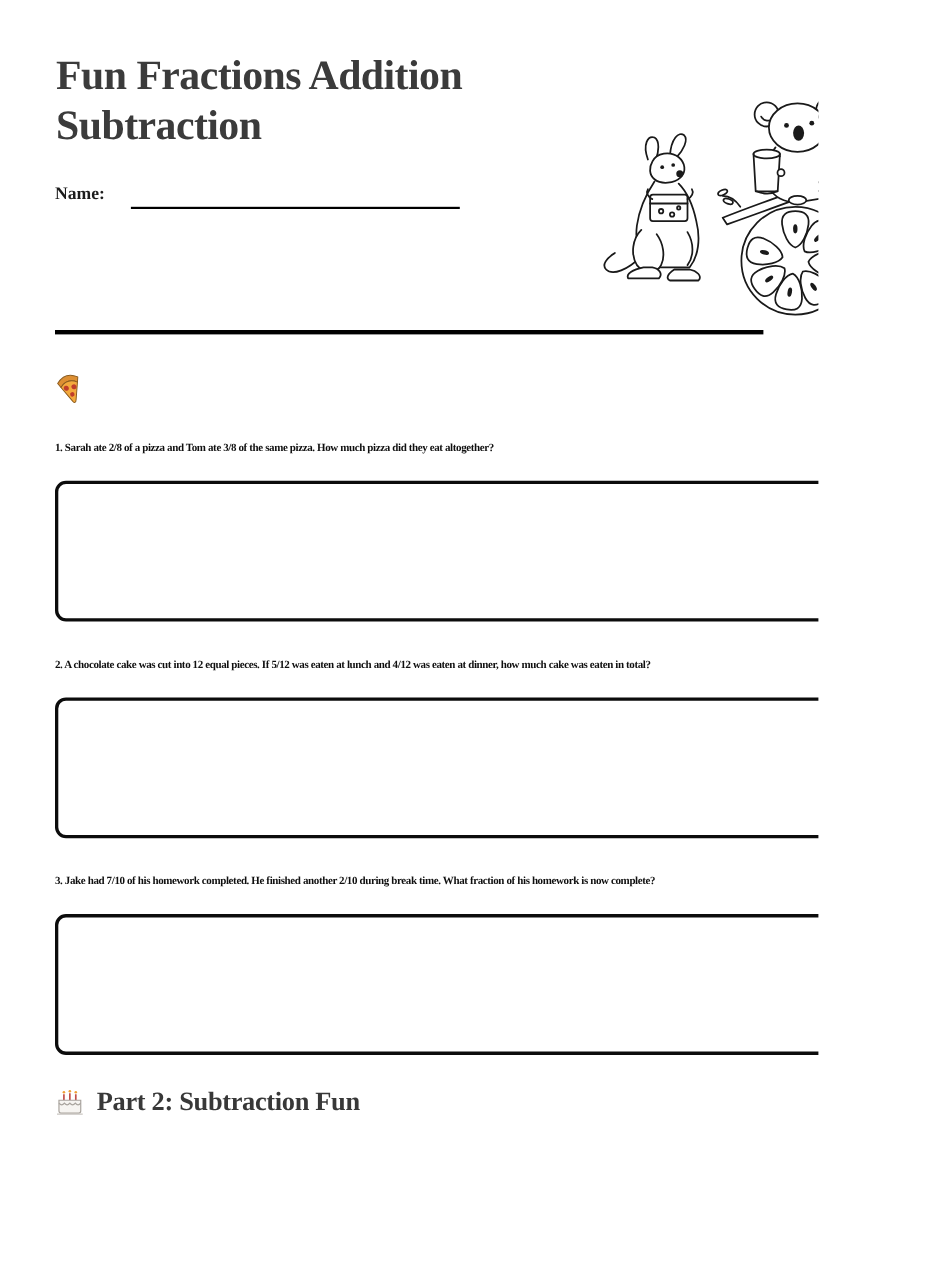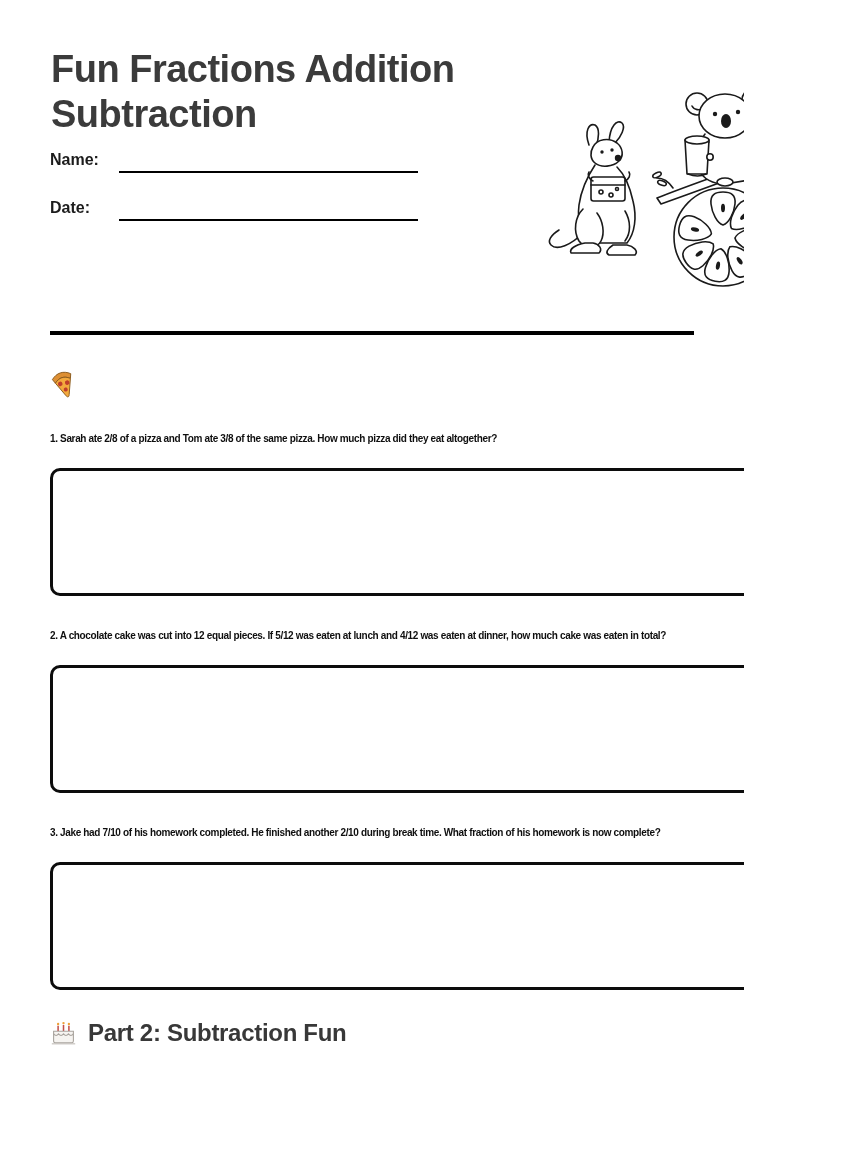--- a/index.html
+++ b/index.html
@@ -4,38 +4,38 @@
 <style>
   * { box-sizing: border-box; }
   html, body { margin: 0; padding: 0; background: #fff; }
   .page {
     position: relative;
     width: 744px;
     height: 1161px;
     background: #ffffff;
     padding: 0 50px;
     overflow: hidden;
-    font-family: Liberation Sans, sans-serif;
+    font-family: Liberation Serif, serif;
     color: #0f0f0f;
   }
   .page-title {
     margin: 47px 0 0 1px;
     max-width: 480px;
     font-size: 38px;
     line-height: 45px;
     font-weight: 700;
     letter-spacing: -0.5px;
     color: #3b3b3b;
   }
   .field-row {
     display: flex;
     align-items: flex-end;
     height: 24px;
   }
-  .field-row.name { margin-top: 12px; }
+  .field-row.name { margin-top: 29px; }
   .field-row.date { margin-top: 24px; }
   .field-label {
     width: 69px;
     font-size: 16px;
     font-weight: 700;
     color: #1c1c1c;
     padding-bottom: 4px;
   }
   .field-line {
     width: 299px;
@@ -93,24 +93,20 @@
 
 <div class="page">
 
   <h1 class="page-title">Fun Fractions Addition Subtraction</h1>
 
   <div class="field-row name">
     <span class="field-label">Name:</span>
     <span class="field-line"></span>
   </div>
 
-  <div class="field-row date">
-    <span class="field-label">Date:</span>
-    <span class="field-line"></span>
-  </div>
 
   <div class="illustration">
     <svg width="252" height="210" viewBox="0 0 252 210" fill="none" stroke="#1a1a1a" stroke-width="1.6" stroke-linecap="round" stroke-linejoin="round">
 
       <g transform="translate(4,45)">
         <path d="M34,108 C22,120 8,126 2,120 C-2,116 2,110 10,105" fill="#fff"></path>
         <path d="M40,20 C35,6 40,-2 46,0 C51,3 50,13 47,21" fill="#fff"></path>
         <path d="M60,17 C61,1 68,-6 73,-2 C77,2 72,12 66,18" fill="#fff"></path>
         <path d="M46,40 C38,52 32,66 30,80 C28,96 32,110 42,118 L78,118 C86,108 88,92 84,76 C81,62 76,50 68,42" fill="#fff"></path>
         <path d="M44,22 C48,14 60,12 68,18 C74,23 75,31 70,36 C64,42 52,43 46,38 C41,34 41,27 44,22 Z" fill="#fff"></path>

